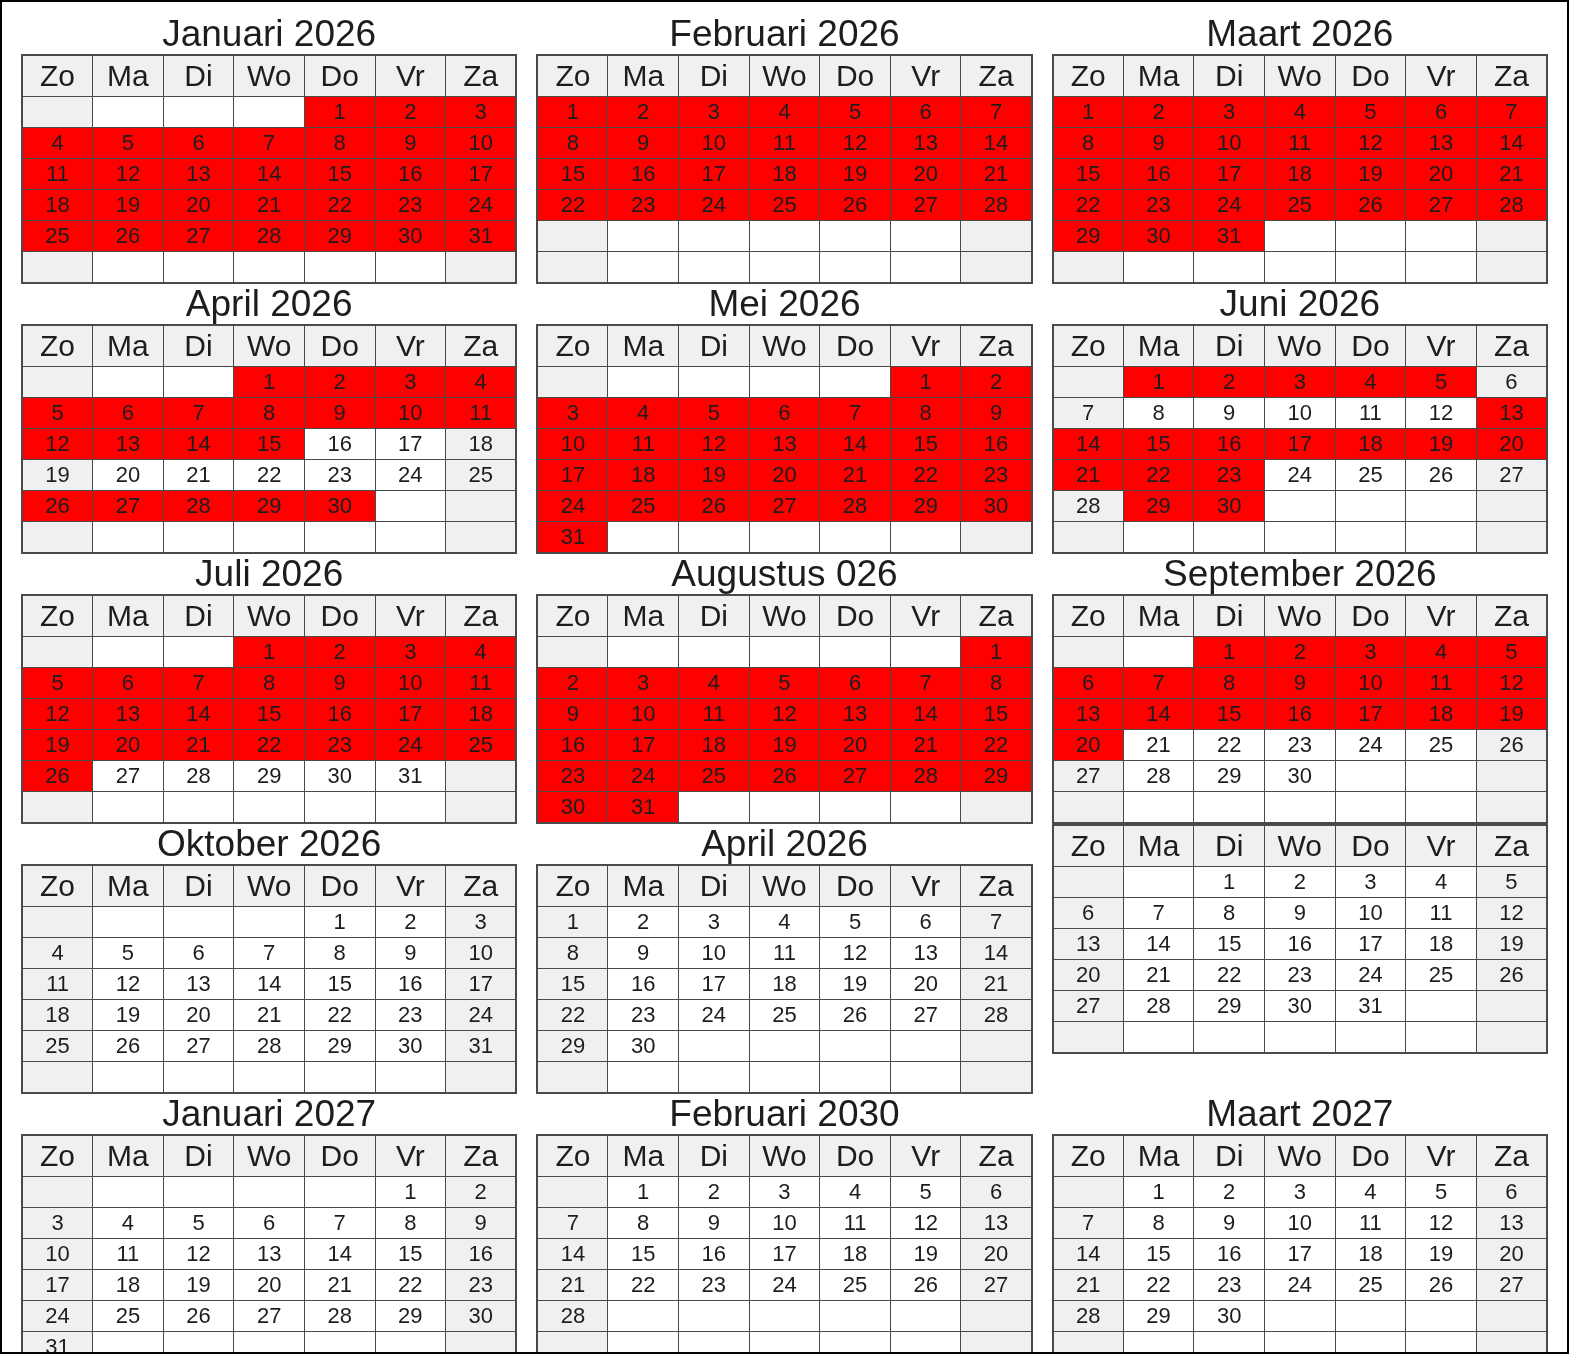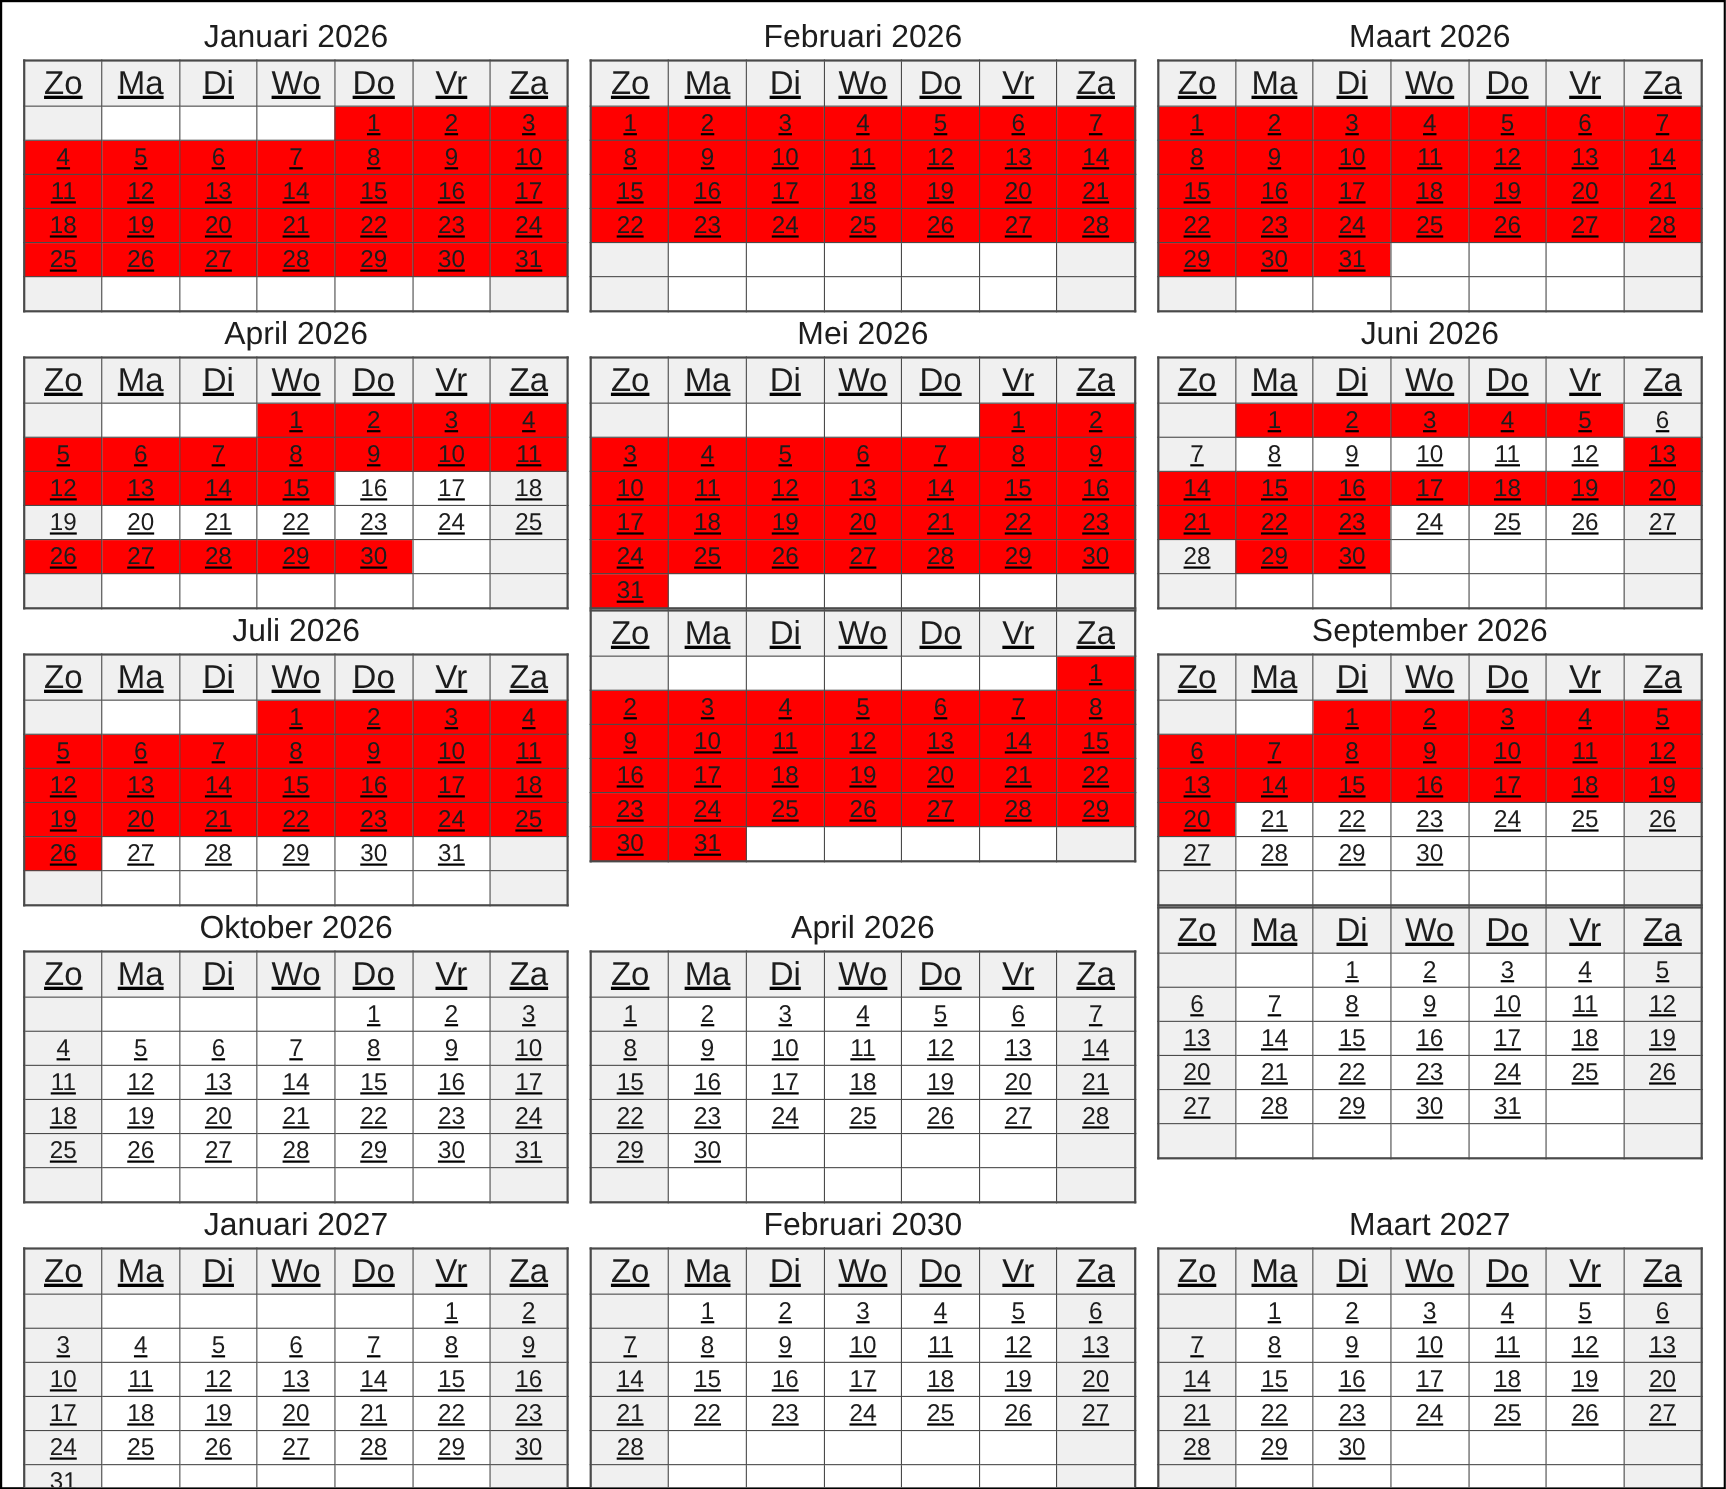--- a/index.html
+++ b/index.html
@@ -2,23 +2,23 @@
 <html style="--red: #ff0000; --gray: #f0f0f0; --hdr: #f0f0f0; --bd: #4a4a4a; --pbd: #000000; --txt: #1d1d1d;"><head>
 <meta charset="utf-8">
 <style>
   html,body{margin:0;padding:0;background:#fff;}
   body{font-family:"Liberation Sans", sans-serif;}
   .page{width:1569px;height:1354px;box-sizing:border-box;border:2px solid var(--pbd,#000);
         padding:12px 19px 0 19px;background:#fff;overflow:hidden;}
   .months{display:grid;grid-template-columns:repeat(3,1fr);column-gap:19px;}
   .month{min-width:0;}
   .month-title{height:40px;display:flex;align-items:center;justify-content:center;
-        font-size:29px;color:var(--txt,#1d1d1d);white-space:nowrap;}
+        font-size:37px;color:var(--txt,#1d1d1d);white-space:nowrap;}
   table.cal{width:100%;border-collapse:collapse;table-layout:fixed;
-        border:2px solid var(--bd,#4a4a4a);text-decoration:underline;}
+        border:2px solid var(--bd,#4a4a4a);}
   .cal th{background:var(--hdr,#f0f0f0);font-weight:400;font-size:30px;height:40px;
         border:1px solid var(--bd,#4a4a4a);color:var(--txt,#1d1d1d);padding:0;text-align:center;}
   .cal td{height:30px;text-align:center;vertical-align:middle;font-size:22px;
         border:1px solid var(--bd,#4a4a4a);color:var(--txt,#1d1d1d);padding:0;background:#fff;}
   .cal td.we{background:var(--gray,#f0f0f0);}
   .cal td.red{background:var(--red,#ff0000);}
 </style>
 </head>
 <body>
 
@@ -522,20 +522,21 @@
               <td></td>
               <td></td>
               <td></td>
               <td></td>
               <td class="we"></td>
             </tr>
           </tbody>
         </table>
       </div>
       <div class="month">
+        <div class="month-title">Augustus 026</div>
         <table class="cal">
           <thead>
             <tr>
               <th>Zo</th>
               <th>Ma</th>
               <th>Di</th>
               <th>Wo</th>
               <th>Do</th>
               <th>Vr</th>
               <th>Za</th>

